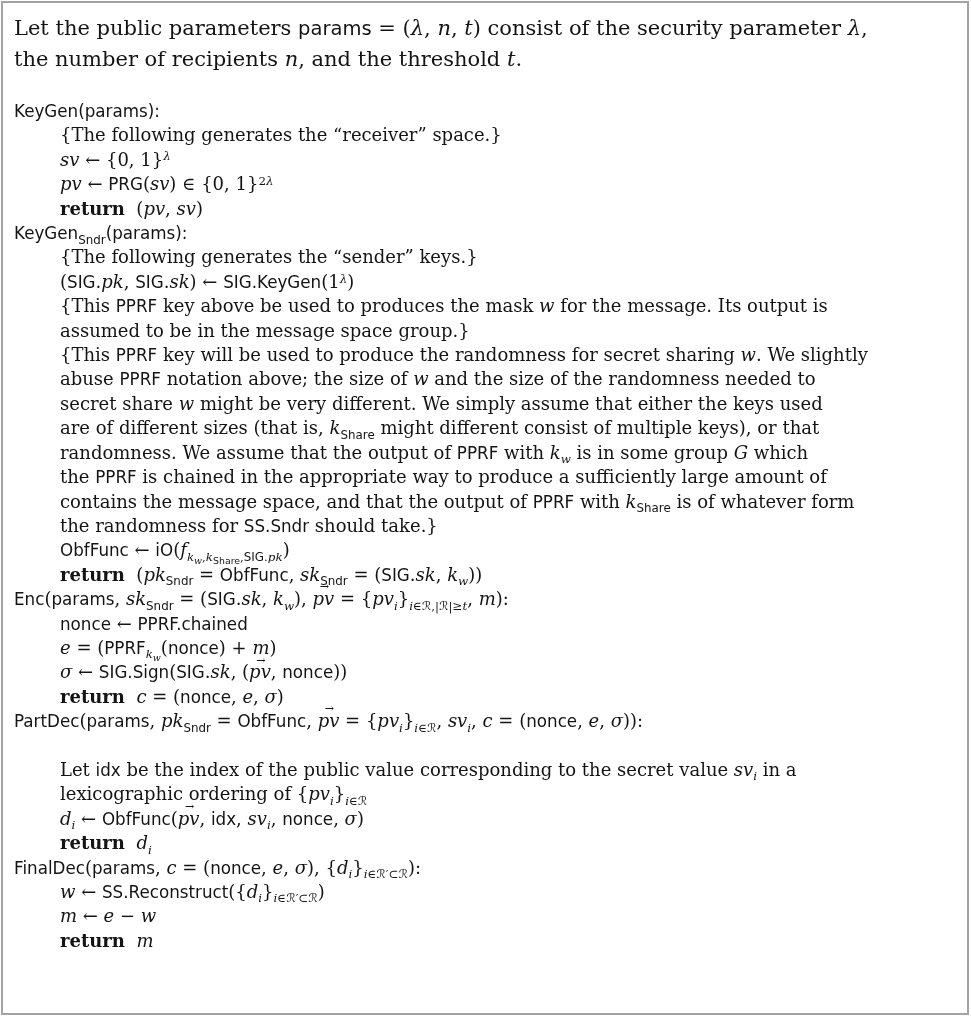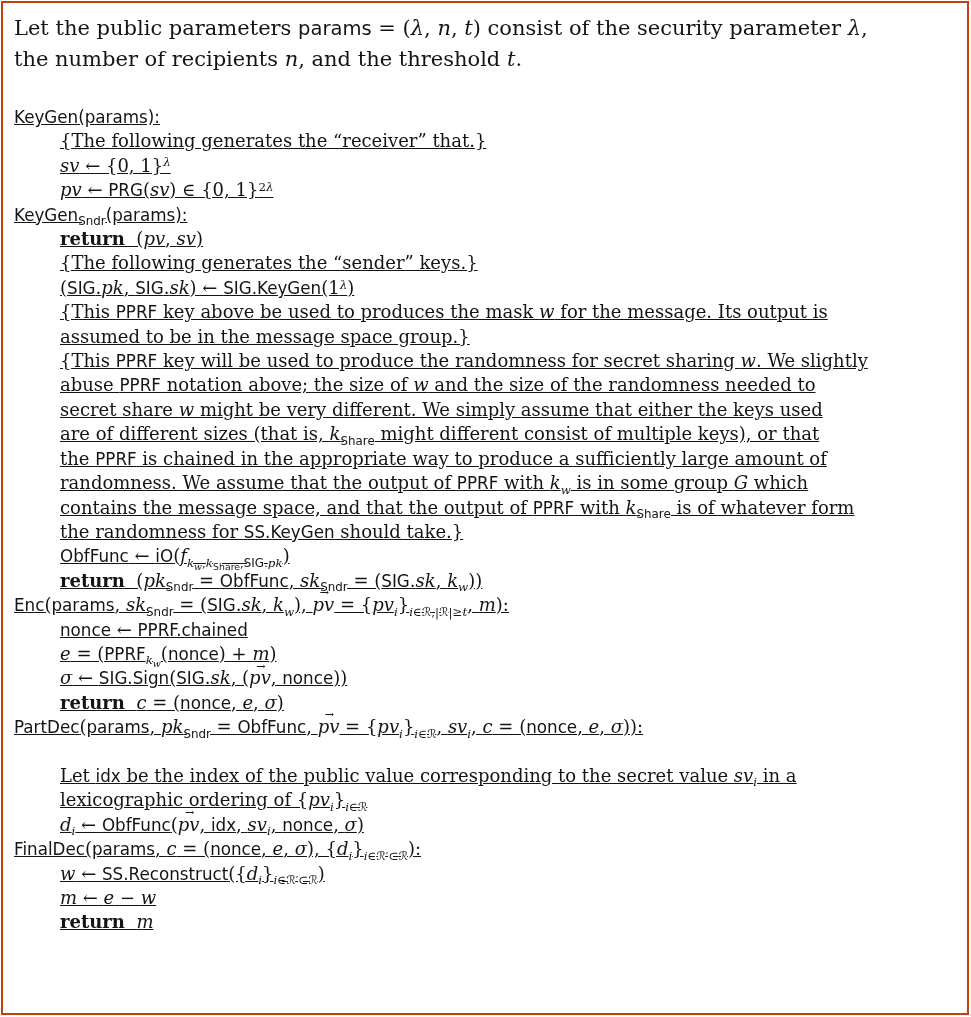--- a/index.html
+++ b/index.html
@@ -3,28 +3,28 @@
 <meta charset="utf-8">
 <style>
   html, body { margin:0; padding:0; }
   body {
     width:971px; height:1017px; background:#ffffff; position:relative;
     font-family:"DejaVu Serif", serif; color:#141414;
     overflow:hidden;
   }
   .figure-box {
     position:absolute; left:1px; top:1px; right:2px; bottom:2px;
-    border:2px solid #c2410c; background:#ffffff; box-sizing:border-box;
+    border:2px solid #a3a3a3; background:#ffffff; box-sizing:border-box;
   }
   .content { padding:10px 10px 0 11px; }
 
   .intro { font-size:21px; line-height:31px; }
   .intro .line { white-space:pre; min-height:31px; }
 
-  .code { margin-top:30px; font-size:18px; line-height:24.4px;text-decoration:underline; }
+  .code { margin-top:24px; font-size:18px; line-height:24.4px; }
   .code .line { white-space:pre; min-height:24.4px; }
 
   .ind1 { padding-left:46px; }
 
   .rm  { font-family:"DejaVu Serif", serif; font-style:normal; }
   .it  { font-family:"DejaVu Serif", serif; font-style:italic; }
   .bf  { font-family:"DejaVu Serif", serif; font-weight:bold; }
   .cal { font-family:"DejaVu Serif","DejaVu Sans", serif; font-style:italic; }
   .sf  { font-family:"DejaVu Sans", sans-serif; font-size:0.93em; }
 
@@ -43,48 +43,49 @@
 <body>
 
 <div class="figure-box">
   <div class="content">
     <div class="intro">
         <div class="line"><span class="rm">Let the public parameters </span><span class="sf">params</span><span class="rm"> = (</span><span class="it">λ</span><span class="rm">, </span><span class="it">n</span><span class="rm">, </span><span class="it">t</span><span class="rm">) consist of the security parameter </span><span class="it">λ</span><span class="rm">,</span></div>
         <div class="line"><span class="rm">the number of recipients </span><span class="it">n</span><span class="rm">, and the threshold </span><span class="it">t</span><span class="rm">.</span></div>
       </div>
     <div class="code">
         <div class="line"><span class="sf">KeyGen(params):</span></div>
-        <div class="line ind1"><span class="rm">{The following generates the “receiver” that.}</span></div>
+        <div class="line ind1"><span class="rm">{The following generates the “receiver” space.}</span></div>
         <div class="line ind1"><span class="it">sv</span><span class="rm"> ← {0, 1}</span><span class="it sup">λ</span></div>
         <div class="line ind1"><span class="it">pv</span><span class="rm"> ← </span><span class="sf">PRG</span><span class="rm">(</span><span class="it">sv</span><span class="rm">) ∈ {0, 1}</span><span class="rm sup">2</span><span class="it sup">λ</span></div>
+        <div class="line ind1"><span class="bf">return</span><span class="rm">  (</span><span class="it">pv</span><span class="rm">, </span><span class="it">sv</span><span class="rm">)</span></div>
         <div class="line"><span class="sf">KeyGen</span><span class="sf sub">Sndr</span><span class="sf">(params):</span></div>
-        <div class="line ind1"><span class="bf">return</span><span class="rm">  (</span><span class="it">pv</span><span class="rm">, </span><span class="it">sv</span><span class="rm">)</span></div>
         <div class="line ind1"><span class="rm">{The following generates the “sender” keys.}</span></div>
         <div class="line ind1"><span class="rm">(</span><span class="sf">SIG</span><span class="rm">.</span><span class="it">pk</span><span class="rm">, </span><span class="sf">SIG</span><span class="rm">.</span><span class="it">sk</span><span class="rm">) ← </span><span class="sf">SIG.KeyGen</span><span class="rm">(1</span><span class="it sup">λ</span><span class="rm">)</span></div>
         <div class="line ind1"><span class="rm">{This </span><span class="sf">PPRF</span><span class="rm"> key above be used to produces the mask </span><span class="it">w</span><span class="rm"> for the message. Its output is</span></div>
         <div class="line ind1"><span class="rm">assumed to be in the message space group.}</span></div>
         <div class="line ind1"><span class="rm">{This </span><span class="sf">PPRF</span><span class="rm"> key will be used to produce the randomness for secret sharing </span><span class="it">w</span><span class="rm">. We slightly</span></div>
         <div class="line ind1"><span class="rm">abuse </span><span class="sf">PPRF</span><span class="rm"> notation above; the size of </span><span class="it">w</span><span class="rm"> and the size of the randomness needed to</span></div>
         <div class="line ind1"><span class="rm">secret share </span><span class="it">w</span><span class="rm"> might be very different. We simply assume that either the keys used</span></div>
         <div class="line ind1"><span class="rm">are of different sizes (that is, </span><span class="it">k</span><span class="sf sub">Share</span><span class="rm"> might different consist of multiple keys), or that</span></div>
+        <div class="line ind1"><span class="rm">randomness. We assume that the output of </span><span class="sf">PPRF</span><span class="rm"> with </span><span class="it">k</span><span class="it sub">w</span><span class="rm"> is in some group </span><span class="cal">G</span><span class="rm"> which</span></div>
         <div class="line ind1"><span class="rm">the </span><span class="sf">PPRF</span><span class="rm"> is chained in the appropriate way to produce a sufficiently large amount of</span></div>
-        <div class="line ind1"><span class="rm">randomness. We assume that the output of </span><span class="sf">PPRF</span><span class="rm"> with </span><span class="it">k</span><span class="it sub">w</span><span class="rm"> is in some group </span><span class="cal">G</span><span class="rm"> which</span></div>
         <div class="line ind1"><span class="rm">contains the message space, and that the output of </span><span class="sf">PPRF</span><span class="rm"> with </span><span class="it">k</span><span class="sf sub">Share</span><span class="rm"> is of whatever form</span></div>
-        <div class="line ind1"><span class="rm">the randomness for </span><span class="sf">SS.KeyGen</span><span class="rm"> should take.}</span></div>
+        <div class="line ind1"><span class="rm">the randomness for </span><span class="sf">SS.Sndr</span><span class="rm"> should take.}</span></div>
         <div class="line ind1"><span class="sf">ObfFunc</span><span class="rm"> ← </span><span class="sf">iO</span><span class="rm">(</span><span class="it">f</span><span class="it sub">k</span><span class="it sub2">w</span><span class="rm sub">,</span><span class="it sub">k</span><span class="sf sub2">Share</span><span class="rm sub">,</span><span class="sf sub">SIG</span><span class="rm sub">.</span><span class="it sub">pk</span><span class="rm">)</span></div>
         <div class="line ind1"><span class="bf">return</span><span class="rm">  (</span><span class="it">pk</span><span class="sf sub">Sndr</span><span class="rm"> = </span><span class="sf">ObfFunc</span><span class="rm">, </span><span class="it">sk</span><span class="sf sub">Sndr</span><span class="rm"> = (</span><span class="sf">SIG</span><span class="rm">.</span><span class="it">sk</span><span class="rm">, </span><span class="it">k</span><span class="it sub">w</span><span class="rm">))</span></div>
         <div class="line"><span class="sf">Enc</span><span class="rm">(</span><span class="sf">params</span><span class="rm">, </span><span class="it">sk</span><span class="sf sub">Sndr</span><span class="rm"> = (</span><span class="sf">SIG</span><span class="rm">.</span><span class="it">sk</span><span class="rm">, </span><span class="it">k</span><span class="it sub">w</span><span class="rm">), </span><span class="vec">pv</span><span class="rm"> = {</span><span class="it">pv</span><span class="it sub">i</span><span class="rm">}</span><span class="it sub">i</span><span class="rm sub">∈</span><span class="cal sub">ℛ</span><span class="rm sub">,|</span><span class="cal sub">ℛ</span><span class="rm sub">|≥</span><span class="it sub">t</span><span class="rm">, </span><span class="it">m</span><span class="rm">):</span></div>
         <div class="line ind1"><span class="sf">nonce</span><span class="rm"> ← </span><span class="sf">PPRF.chained</span></div>
         <div class="line ind1"><span class="it">e</span><span class="rm"> = (</span><span class="sf">PPRF</span><span class="it sub">k</span><span class="it sub2">w</span><span class="rm">(</span><span class="sf">nonce</span><span class="rm">) + </span><span class="it">m</span><span class="rm">)</span></div>
         <div class="line ind1"><span class="it">σ</span><span class="rm"> ← </span><span class="sf">SIG.Sign</span><span class="rm">(</span><span class="sf">SIG</span><span class="rm">.</span><span class="it">sk</span><span class="rm">, (</span><span class="vec">pv</span><span class="rm">, </span><span class="sf">nonce</span><span class="rm">))</span></div>
         <div class="line ind1"><span class="bf">return</span><span class="rm">  </span><span class="it">c</span><span class="rm"> = (</span><span class="sf">nonce</span><span class="rm">, </span><span class="it">e</span><span class="rm">, </span><span class="it">σ</span><span class="rm">)</span></div>
         <div class="line"><span class="sf">PartDec</span><span class="rm">(</span><span class="sf">params</span><span class="rm">, </span><span class="it">pk</span><span class="sf sub">Sndr</span><span class="rm"> = </span><span class="sf">ObfFunc</span><span class="rm">, </span><span class="vec">pv</span><span class="rm"> = {</span><span class="it">pv</span><span class="it sub">i</span><span class="rm">}</span><span class="it sub">i</span><span class="rm sub">∈</span><span class="cal sub">ℛ</span><span class="rm">, </span><span class="it">sv</span><span class="it sub">i</span><span class="rm">, </span><span class="it">c</span><span class="rm"> = (</span><span class="sf">nonce</span><span class="rm">, </span><span class="it">e</span><span class="rm">, </span><span class="it">σ</span><span class="rm">)):</span></div>
         <div class="line"></div>
         <div class="line ind1"><span class="rm">Let </span><span class="sf">idx</span><span class="rm"> be the index of the public value corresponding to the secret value </span><span class="it">sv</span><span class="it sub">i</span><span class="rm"> in a</span></div>
         <div class="line ind1"><span class="rm">lexicographic ordering of {</span><span class="it">pv</span><span class="it sub">i</span><span class="rm">}</span><span class="it sub">i</span><span class="rm sub">∈</span><span class="cal sub">ℛ</span></div>
         <div class="line ind1"><span class="it">d</span><span class="it sub">i</span><span class="rm"> ← </span><span class="sf">ObfFunc</span><span class="rm">(</span><span class="vec">pv</span><span class="rm">, </span><span class="sf">idx</span><span class="rm">, </span><span class="it">sv</span><span class="it sub">i</span><span class="rm">, </span><span class="sf">nonce</span><span class="rm">, </span><span class="it">σ</span><span class="rm">)</span></div>
+        <div class="line ind1"><span class="bf">return</span><span class="rm">  </span><span class="it">d</span><span class="it sub">i</span></div>
         <div class="line"><span class="sf">FinalDec</span><span class="rm">(</span><span class="sf">params</span><span class="rm">, </span><span class="it">c</span><span class="rm"> = (</span><span class="sf">nonce</span><span class="rm">, </span><span class="it">e</span><span class="rm">, </span><span class="it">σ</span><span class="rm">), {</span><span class="it">d</span><span class="it sub">i</span><span class="rm">}</span><span class="it sub">i</span><span class="rm sub">∈</span><span class="cal sub">ℛ</span><span class="rm sub">′⊂</span><span class="cal sub">ℛ</span><span class="rm">):</span></div>
         <div class="line ind1"><span class="it">w</span><span class="rm"> ← </span><span class="sf">SS.Reconstruct</span><span class="rm">({</span><span class="it">d</span><span class="it sub">i</span><span class="rm">}</span><span class="it sub">i</span><span class="rm sub">∈</span><span class="cal sub">ℛ</span><span class="rm sub">′⊂</span><span class="cal sub">ℛ</span><span class="rm">)</span></div>
         <div class="line ind1"><span class="it">m</span><span class="rm"> ← </span><span class="it">e</span><span class="rm"> − </span><span class="it">w</span></div>
         <div class="line ind1"><span class="bf">return</span><span class="rm">  </span><span class="it">m</span></div>
       </div>
   </div>
 </div>
 
 </body></html>

